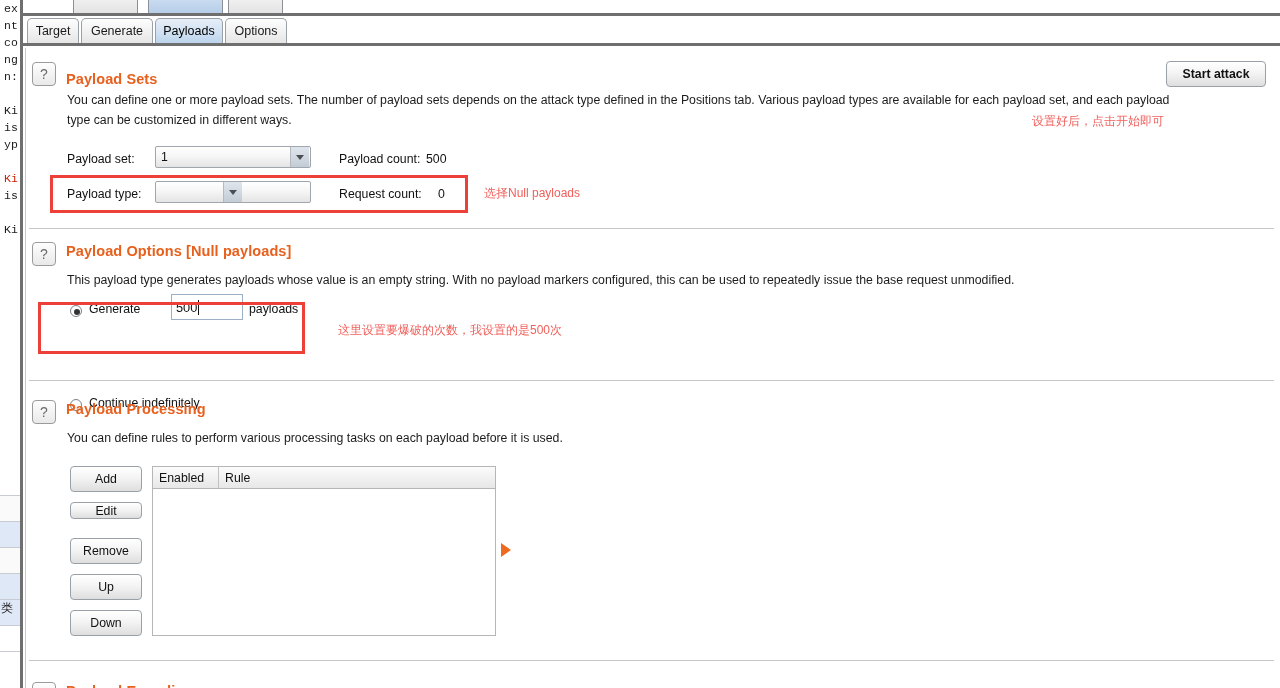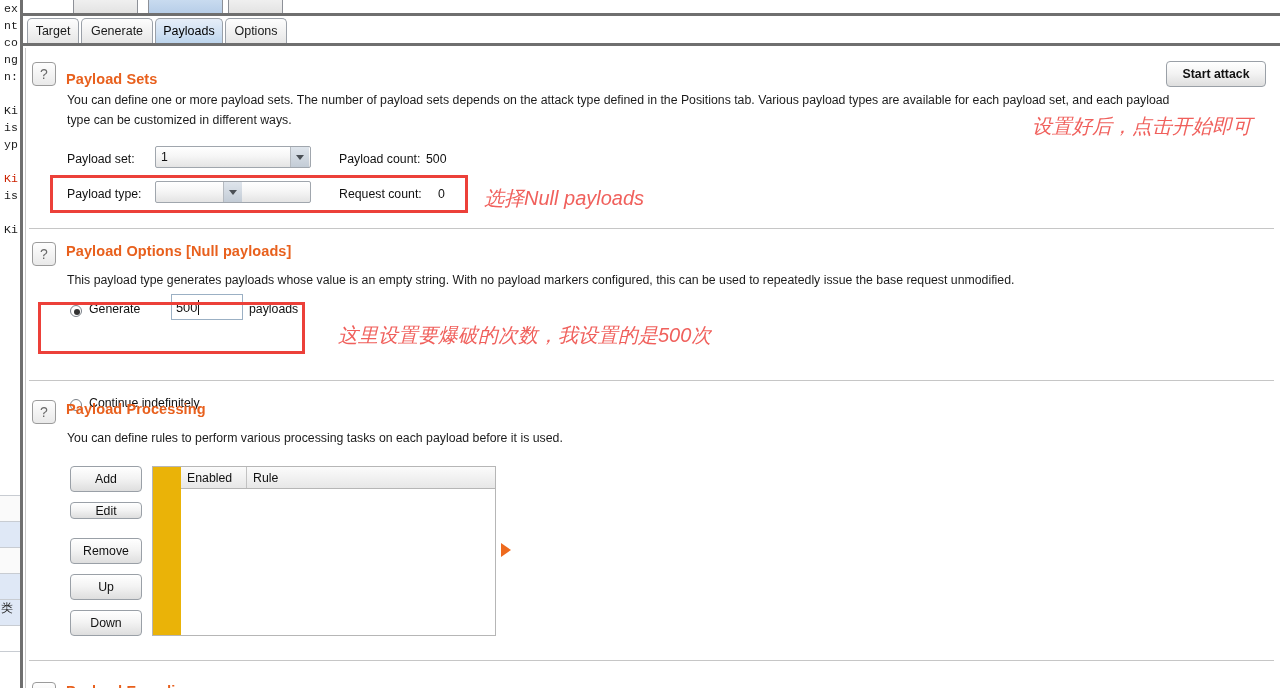--- a/index.html
+++ b/index.html
@@ -170,21 +170,21 @@
     display:flex; align-items:center; padding-left:4px;
     cursor:text;
   }
   .caret-bar {
     display:inline-block; width:1px; height:15px; background:#111; margin-left:1px;
   }
 
   
   .rules-table {
     position:absolute;
-    border:1px solid #b6b6b6; background:#eab308;padding-left:28px;
+    border:1px solid #b6b6b6; background:#ec4899;
   }
   .rules-head {
     display:flex; height:22px;
     background: linear-gradient(to bottom,#fbfbfb,#e7e7e7);
     border-bottom:1px solid #b6b6b6;
     font-size:12.3px; color:#111;
   }
   .rules-head .col { display:flex; align-items:center; padding-left:6px; }
   .rules-head .col.c1 { width:66px; border-right:1px solid #c2c2c2; }
   .rules-body { height:calc(100% - 22px); background:#fff; }
@@ -194,24 +194,23 @@
     border-top:7px solid transparent; border-bottom:7px solid transparent;
     border-left:10px solid #ee6a1e;
   }
 
   
   .anno-box {
     position:absolute; border:3px solid #ec4039; background:transparent;
     pointer-events:none;
   }
   .anno-text {
-    position:absolute; color:#f0605c; font-size:20px;
+    position:absolute; color:#f0605c; font-size:12px;
     font-family:"Liberation Sans", sans-serif;
     white-space:nowrap;
-    font-style:italic;
   }
 </style>
 </head>
 <body>
 
 <div id="root">
 
   <div class="left-gutter">
     <div class="ln">ex</div>
     <div class="ln">nt</div>

